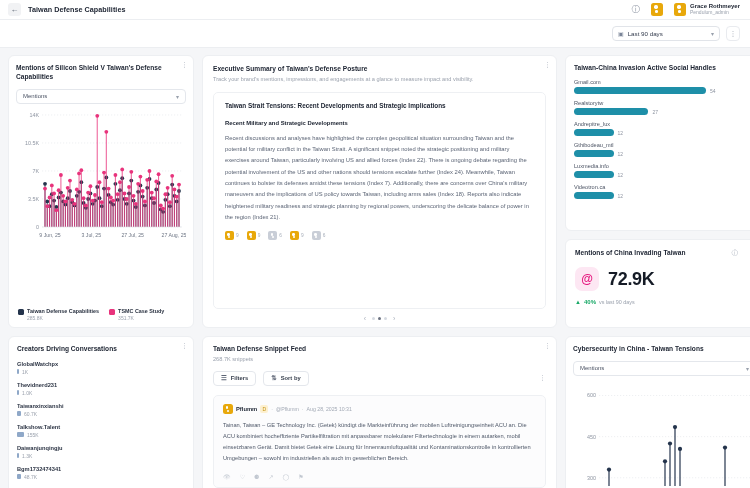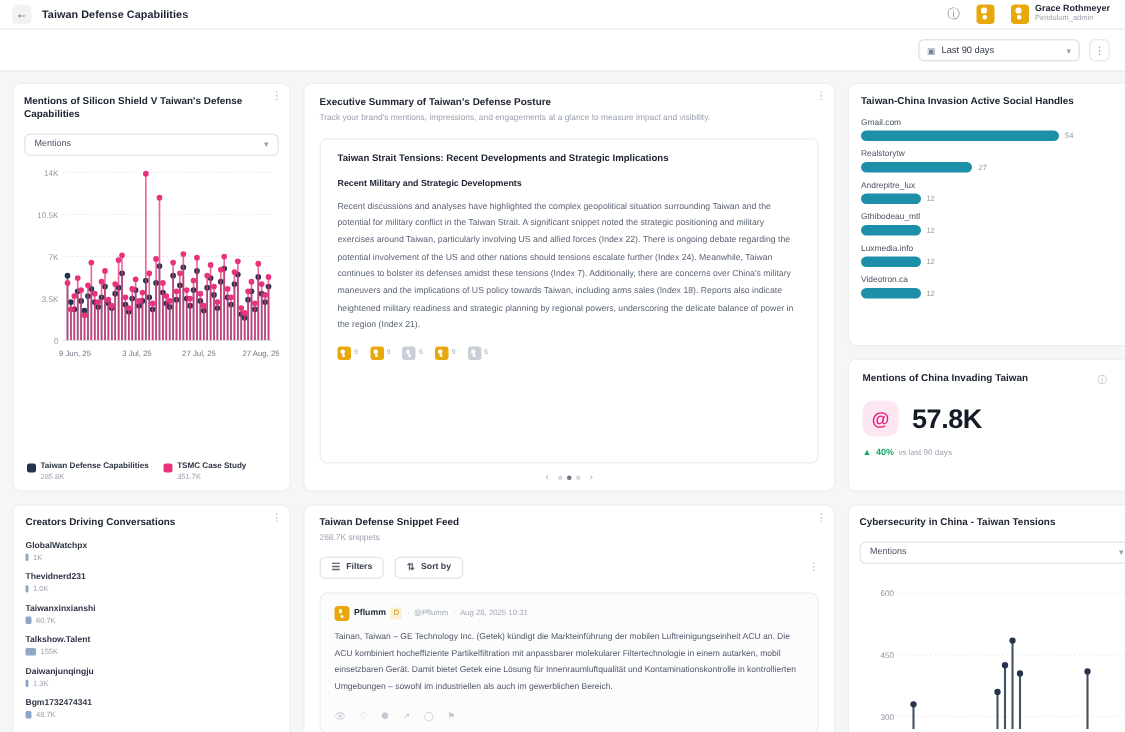--- a/index.html
+++ b/index.html
@@ -631,21 +631,21 @@
       </div>
 
       <div class="card c-kpi" style="flex:1">
         <div class="kpi-head">
           <div class="card-title">Mentions of China Invading Taiwan</div>
           <div class="kpi-info">ⓘ</div>
           <div style="color:#aab1bd;font-size:7px;margin-left:5px">⋮</div>
         </div>
         <div class="kpi-body">
           <div class="kpi-badge">@</div>
-          <div class="kpi-num">57.8K</div>
+          <div class="kpi-num">72.9K</div>
         </div>
         <div class="kpi-delta">
           <span class="kpi-up">▲</span>
           <span class="kpi-up">40%</span>
           <span class="kpi-vs">vs last 90 days</span>
         </div>
       </div>
     </div>
 
     <div class="card c-creators">

